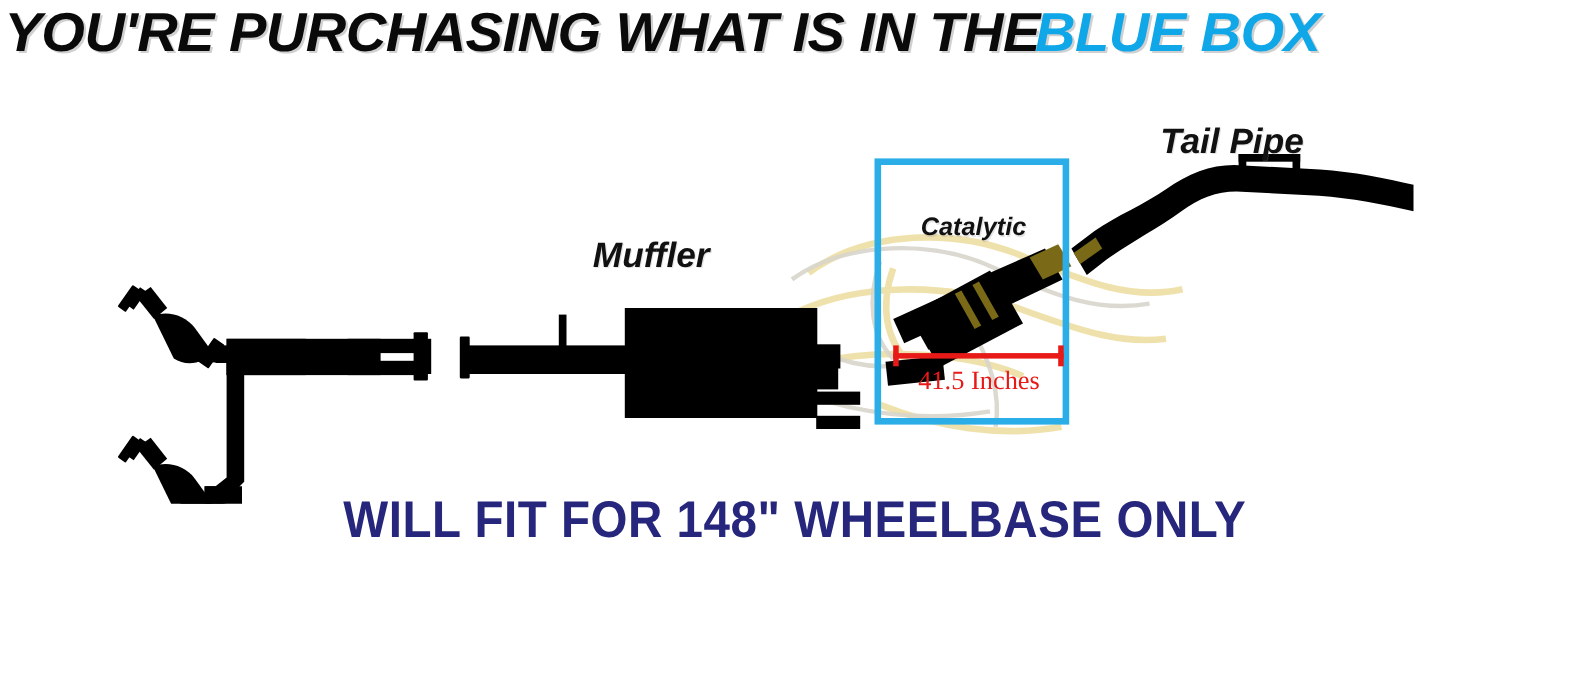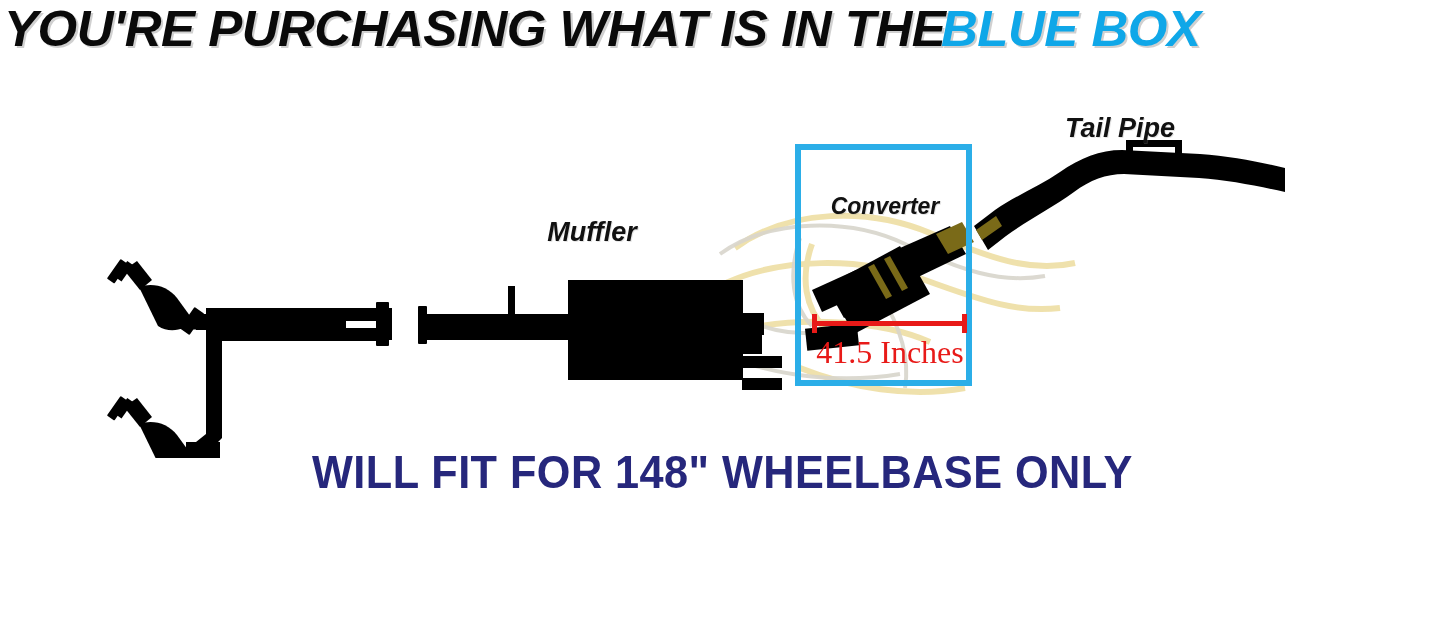--- a/index.html
+++ b/index.html
@@ -58,21 +58,21 @@
   }
   #diagram svg { display: block; }
 
   
   .part-label {
     position: absolute;
     font-family: "Liberation Sans", sans-serif;
     font-weight: 700;
     font-style: italic;
     color: #111111;
-    font-size: 27px;
+    font-size: 32px;
     line-height: 29px;
     text-align: center;
     white-space: pre-line;
     text-shadow: 1px 1px 0 rgba(150,150,150,0.25);
   }
   #label-catalytic { left: 198px; top: 224px; width: 180px; }
   #label-muffler   { left: 512px; top: 218px; width: 160px; }
   #label-resonator { left: 805px; top: 192px; width: 160px; font-size: 23px; }
   #label-tailpipe  { left: 1040px; top: 114px; width: 160px; }
 
@@ -113,21 +113,21 @@
   #dim-cap-left  { left: 0px; }
   #dim-cap-right { left: 150px; }
   #dim-text {
     position: absolute;
     left: -8px;
     top: 20px;
     width: 172px;
     text-align: center;
     font-family: "Liberation Serif", serif;
     font-weight: 400;
-    font-size: 32px;
+    font-size: 24px;
     color: #E81A18;
   }
 
   
   #footer-note {
     position: absolute;
     left: 0;
     top: 444px;
     width: 1445px;
     text-align: center;
@@ -252,21 +252,21 @@
         <rect x="1126" y="82" width="7" height="18"></rect>
         <rect x="1175" y="82" width="7" height="32"></rect>
       </g>
 
     </svg>
   </div>
 
 
   <div class="part-label" id="label-muffler">Muffler</div>
 
-  <div class="part-label" id="label-resonator">Converter</div>
+  <div class="part-label" id="label-resonator">Catalytic</div>
 
   <div class="part-label" id="label-tailpipe">Tail Pipe</div>
 
   <div id="blue-box"></div>
 
   <div id="dimension-group">
     <div id="dim-line"></div>
     <div class="dim-cap" id="dim-cap-left"></div>
     <div class="dim-cap" id="dim-cap-right"></div>
     <div id="dim-text">41.5 Inches</div>

